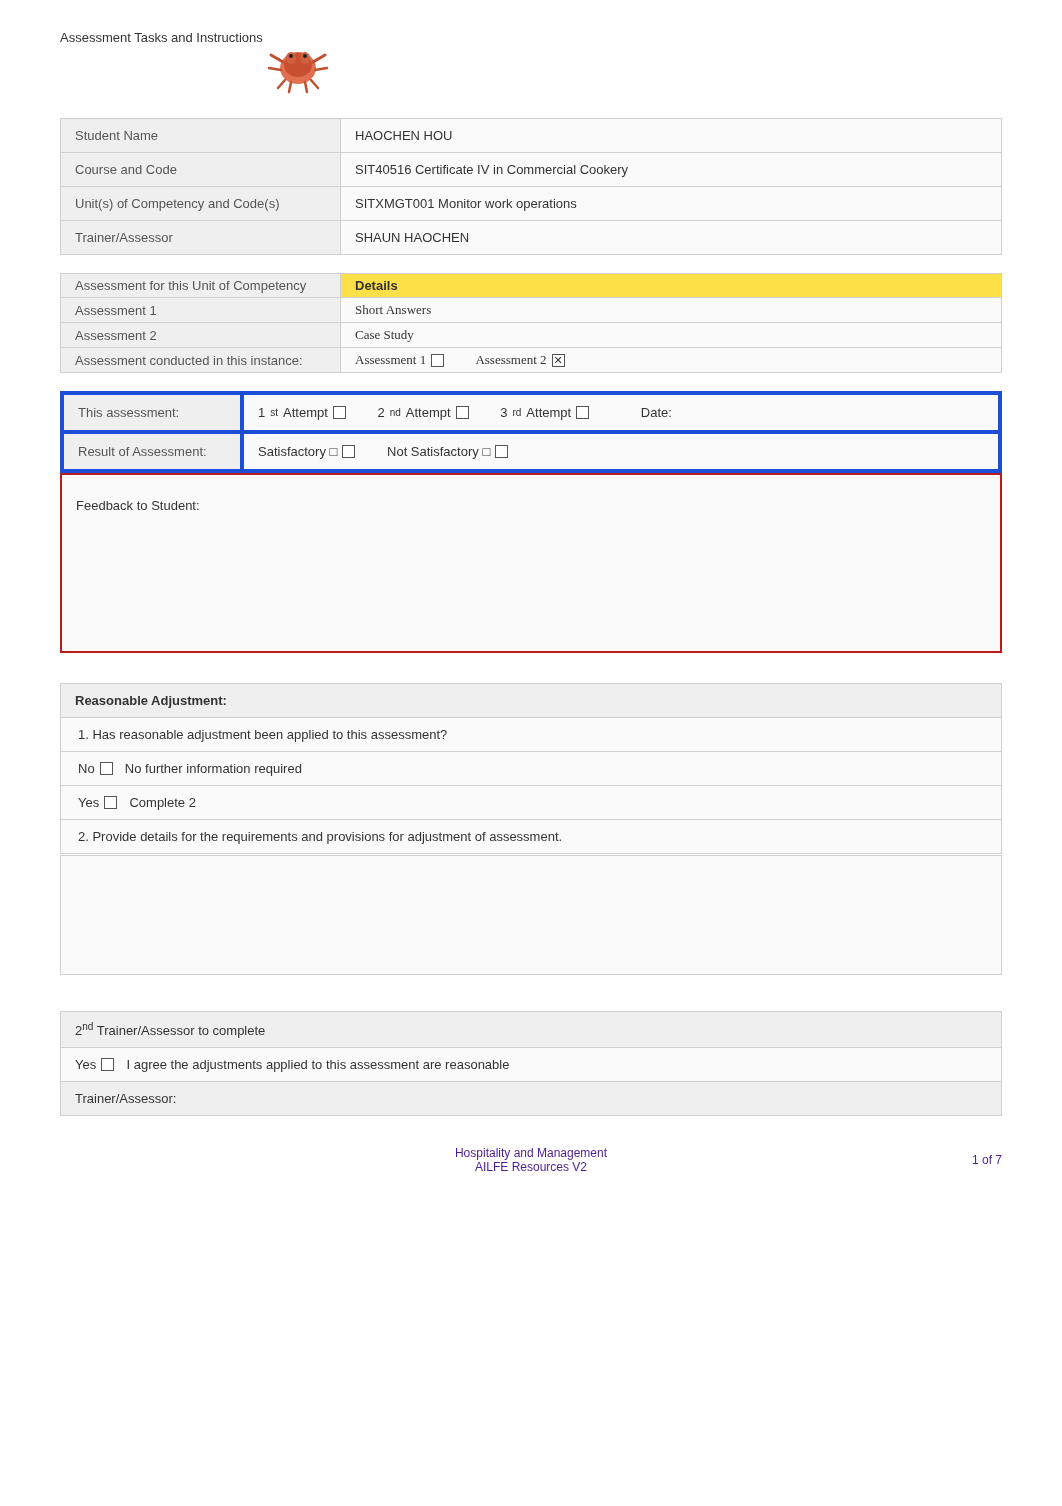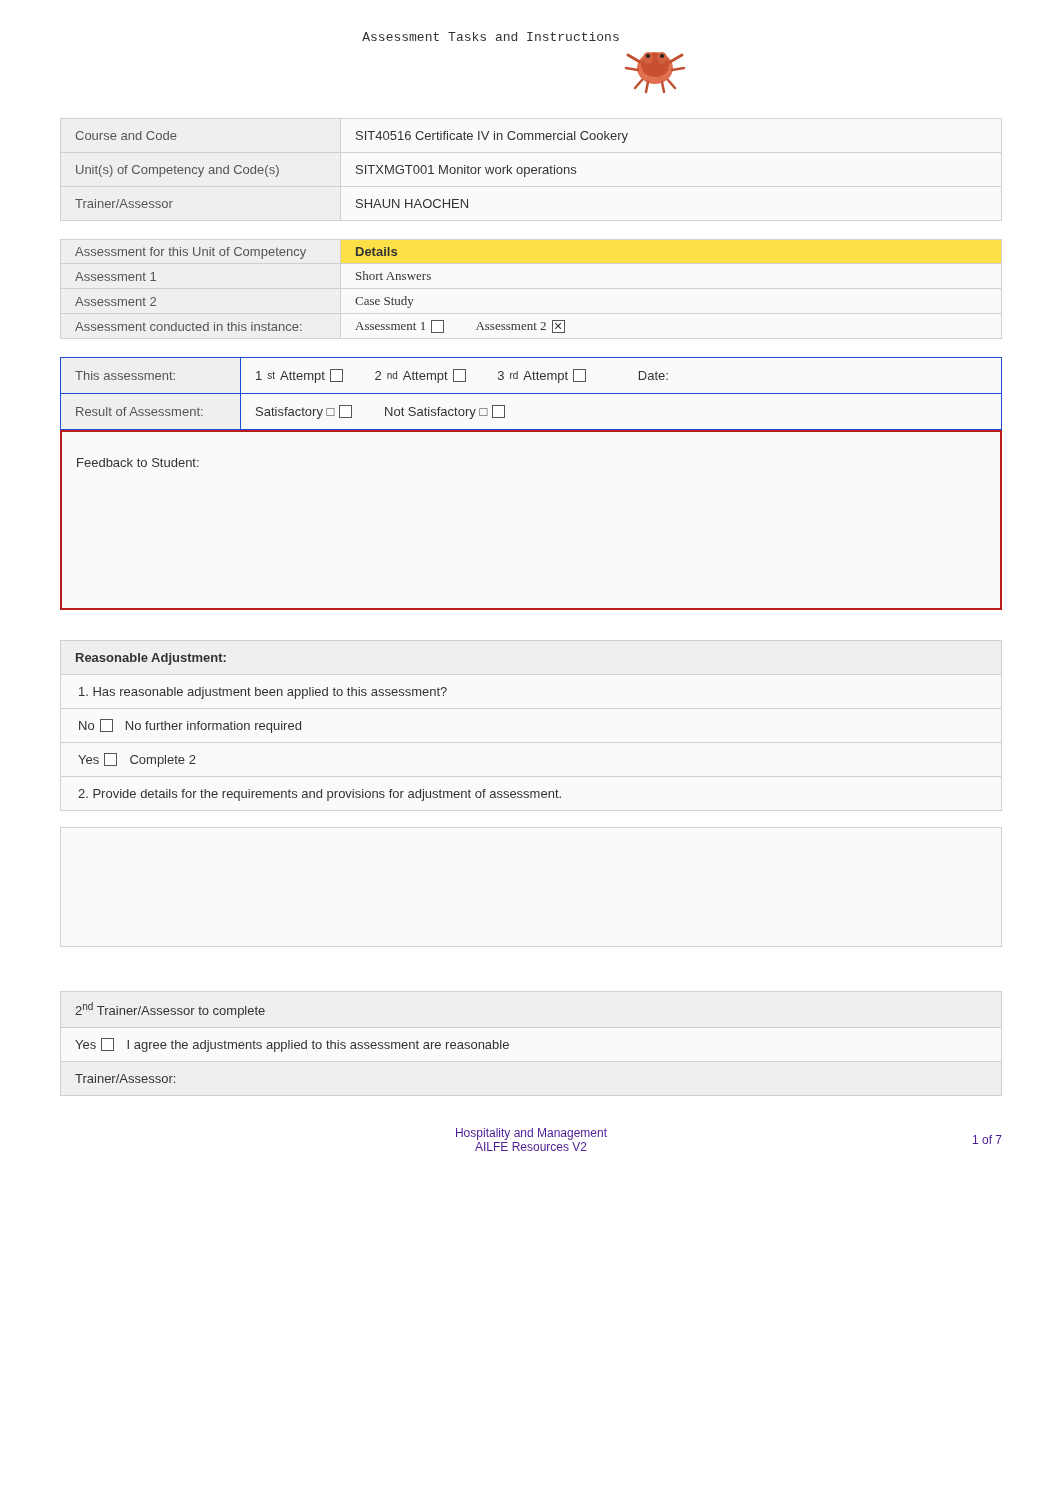--- a/index.html
+++ b/index.html
@@ -8,24 +8,23 @@
       font-size: 13px;
       color: #333;
       background: #fff;
       width: 1062px;
       min-height: 1506px;
       padding: 30px 60px 40px 60px;
     }
 
     .header-row {
       display: flex;
-      justify-content: center;
+      justify-content: flex-start;
       align-items: flex-start;
       margin-bottom: 18px;
-      font-family: Liberation Mono, monospace;
     }
 
     .logo-area {
       width: 80px;
       height: 70px;
       position: relative;
     }
 
     
     .info-table {
@@ -76,21 +75,21 @@
 
     
     .attempt-block {
       width: 100%;
       border-collapse: collapse;
       margin-bottom: 0;
       background: #f5f5f5;
     }
     .attempt-block td {
       padding: 10px 14px;
-      border: 1px solid #1d4ed8;
+      border: 4px solid #1d4ed8;
       vertical-align: middle;
       background: #fafafa;
     }
     .attempt-block td.label-col {
       background: #efefef;
       width: 180px;
       color: #555;
     }
 
     .feedback-block {
@@ -123,21 +122,21 @@
       position: absolute;
       top: -1px;
       left: 1px;
       color: #333;
     }
 
     
     .ra-section {
       width: 100%;
       border-collapse: collapse;
-      margin-bottom: 16px;
+      margin-bottom: 1px;
     }
     .ra-section td {
       padding: 9px 14px;
       border: 1px solid #d0d0d0;
       background: #fafafa;
       vertical-align: top;
     }
     .ra-section td.ra-header {
       background: #efefef;
       font-weight: bold;
@@ -152,21 +151,21 @@
       border: 1px solid #d0d0d0;
       background: #fafafa;
       min-height: 100px;
       margin-bottom: 0;
     }
 
     
     .trainer2-section {
       width: 100%;
       border-collapse: collapse;
-      margin-top: 16px;
+      margin-top: 8px;
     }
     .trainer2-section td {
       padding: 9px 14px;
       border: 1px solid #d0d0d0;
       background: #fafafa;
       vertical-align: middle;
     }
     .trainer2-section td.t2-header {
       background: #efefef;
     }
@@ -218,20 +217,24 @@
       <line x1="22" y1="50" x2="15" y2="58" stroke="#c05030" stroke-width="2.5" stroke-linecap="round"></line>
       <line x1="28" y1="52" x2="26" y2="62" stroke="#c05030" stroke-width="2.5" stroke-linecap="round"></line>
       <line x1="42" y1="52" x2="44" y2="62" stroke="#c05030" stroke-width="2.5" stroke-linecap="round"></line>
       <line x1="48" y1="50" x2="55" y2="58" stroke="#c05030" stroke-width="2.5" stroke-linecap="round"></line>
     </svg>
   </div>
 </div>
 
 <table class="info-table">
   <tbody id="student-info-body">
+  <tr>
+      <td>Student Name</td>
+      <td>HAOCHEN HOU</td>
+    </tr>
       <tr>
       <td>Course and Code</td>
       <td>SIT40516 Certificate IV in Commercial Cookery</td>
     </tr>
       <tr>
       <td>Unit(s) of Competency and Code(s)</td>
       <td>SITXMGT001 Monitor work operations</td>
     </tr>
       <tr>
       <td>Trainer/Assessor</td>

